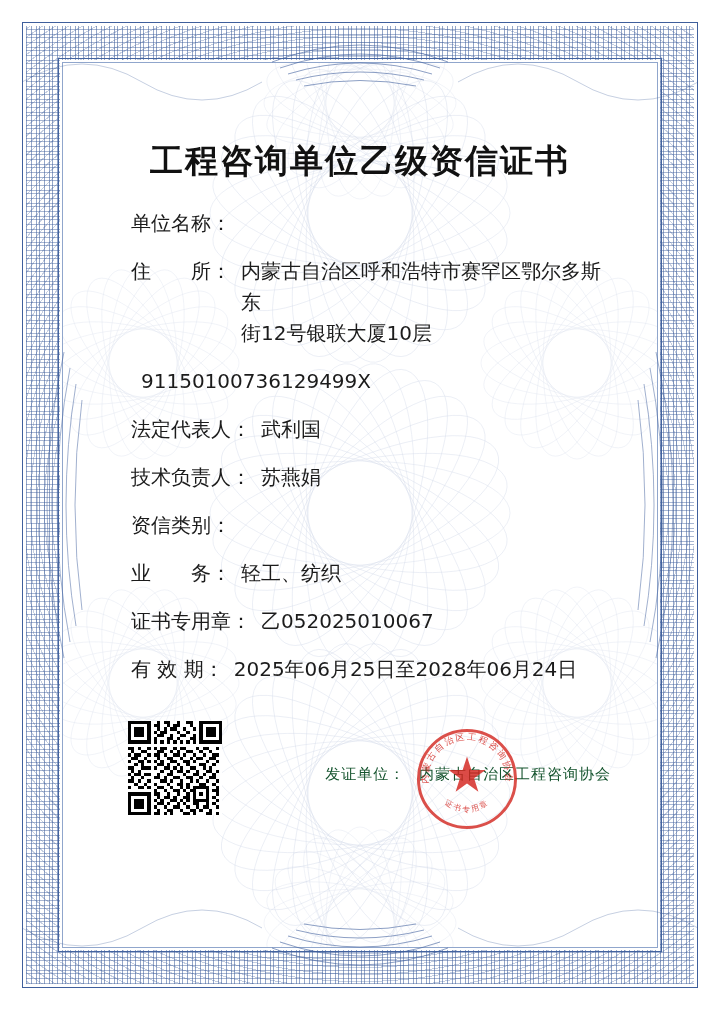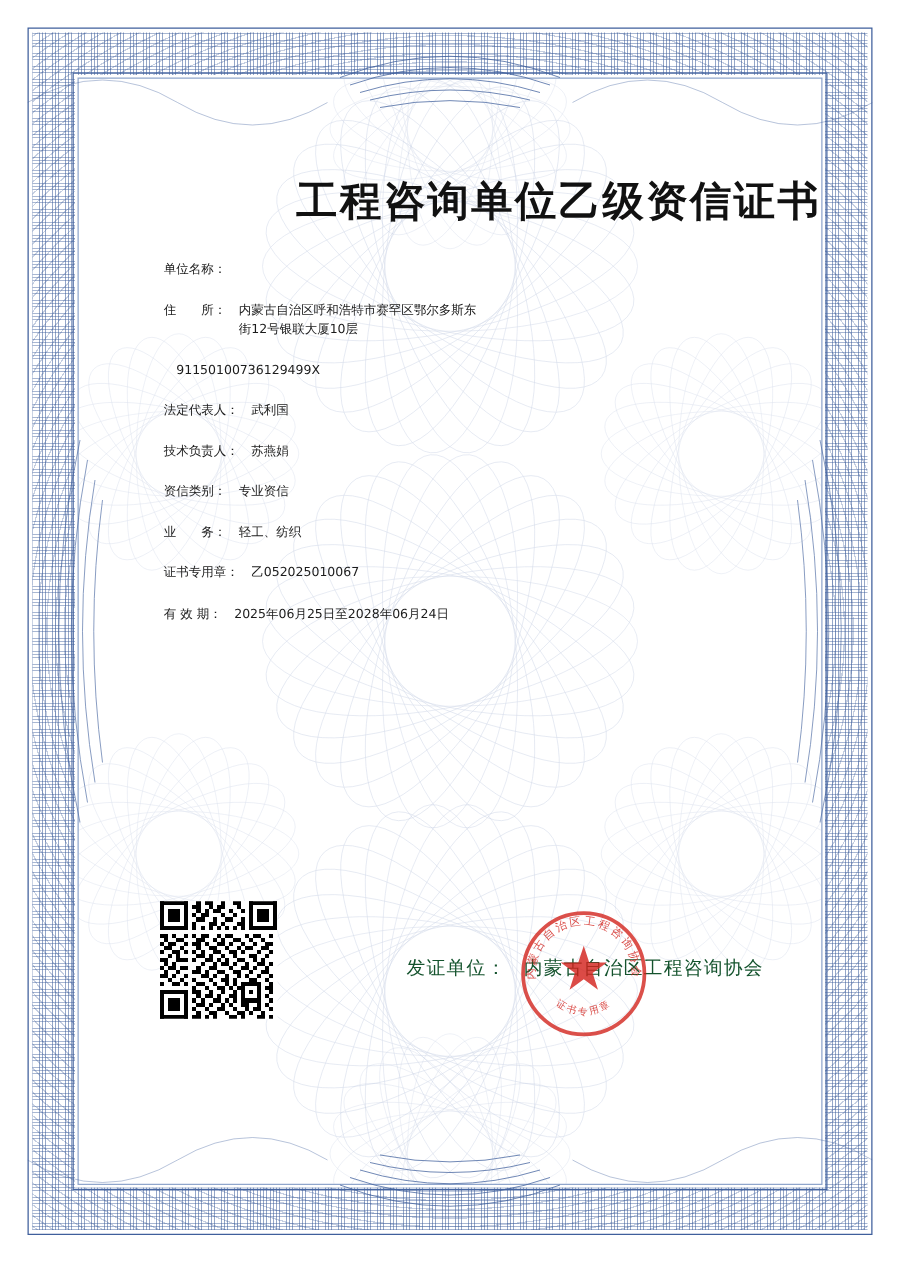--- a/index.html
+++ b/index.html
@@ -95,41 +95,41 @@
     top: 63px;
     right: 63px;
     bottom: 63px;
   }
 
   .title {
     position: absolute;
     top: 76px;
     left: 0;
     width: 100%;
-    text-align: right;
+    text-align: center;
     font-family: "DejaVu Sans", "Liberation Sans", sans-serif;
     font-size: 33px;
     font-weight: 700;
     letter-spacing: 2px;
     color: #111111;
     white-space: nowrap;
   }
 
   .fields {
     position: absolute;
     top: 145px;
     left: 68px;
     right: 40px;
   }
   .field-row {
     display: flex;
     align-items: flex-start;
     margin-bottom: 17px;
     font-family: "DejaVu Sans", "Liberation Sans", sans-serif;
-    font-size: 10px;
+    font-size: 20px;
     color: #1b1b1b;
     line-height: 1.55;
   }
   .field-label {
     flex: 0 0 auto;
     white-space: pre;
     font-weight: 500;
   }
   .field-value {
     flex: 1 1 auto;
@@ -304,21 +304,20 @@
       </div>
 
       <div class="field-row">
         <span class="field-label">技术负责人：</span>
         <span class="field-value">苏燕娟</span>
       </div>
 
 
       <div class="field-row">
         <span class="field-label">资信类别：</span>
-        <span class="field-value">专业资信</span>
       </div>
 
       <div class="field-row">
         <span class="field-label">业　　务：</span>
         <span class="field-value">轻工、纺织</span>
       </div>
 
       <div class="field-row">
         <span class="field-label">证书专用章：</span>
         <span class="field-value">乙052025010067</span>

